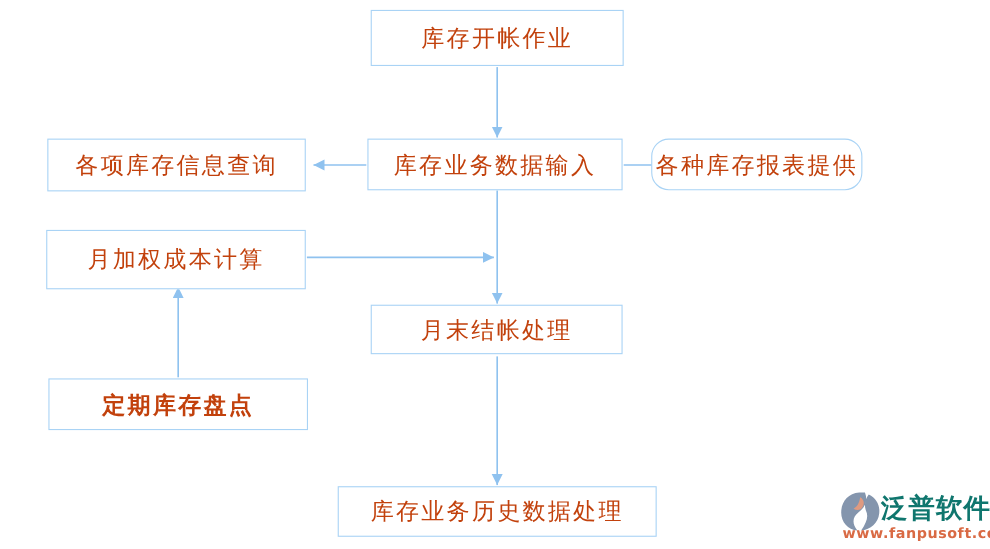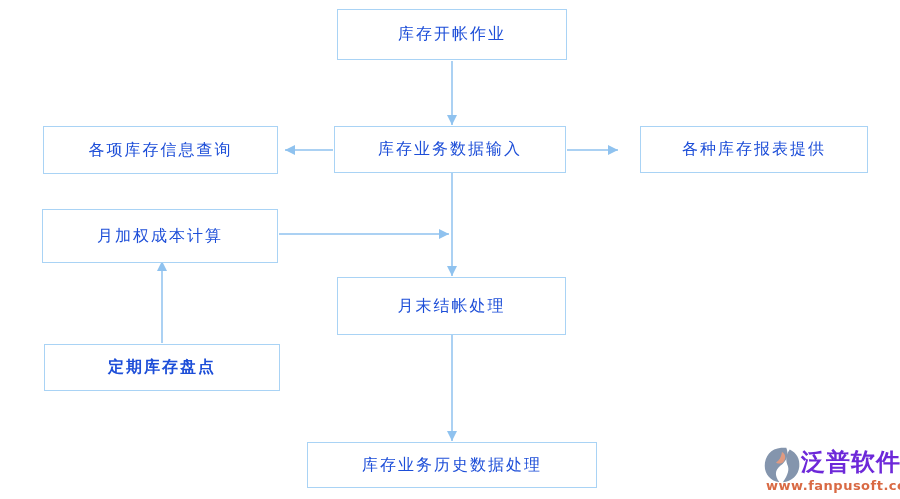--- a/index.html
+++ b/index.html
@@ -15,22 +15,22 @@
     background: #ffffff;
     overflow: hidden;
   }
   .node {
     position: absolute;
     border: 1px solid #a9d3f5;
     background: #ffffff;
     display: flex;
     align-items: center;
     justify-content: center;
-    color: #1d4ed8;
-    font-size: 16px;
+    color: #c2410c;
+    font-size: 21px;
     letter-spacing: 2px;
     white-space: nowrap;
     box-sizing: border-box;
   }
   #edges-layer {
     position: absolute;
     left: 0;
     top: 0;
     width: 900px;
     height: 499px;
@@ -49,21 +49,21 @@
     top: 3px;
     width: 38px;
     height: 38px;
   }
   #logo .logo-name {
     position: absolute;
     left: 41px;
     top: 3px;
     font-size: 24px;
     font-weight: bold;
-    color: #6d28d9;
+    color: #0f766e;
     letter-spacing: 1px;
     white-space: nowrap;
   }
   #logo .logo-url {
     position: absolute;
     left: 6px;
     top: 35px;
     font-size: 13px;
     font-weight: bold;
     color: #d96a44;
@@ -92,25 +92,25 @@
       <line x1="452" y1="324" x2="452" y2="441" marker-end="url(#arrowhead)"></line>
     </g>
   </svg>
 
   <div class="node" style="left:337px; top:9px;  width:230px; height:51px;">库存开帐作业</div>
 
   <div class="node" style="left:43px;  top:126px; width:235px; height:48px;">各项库存信息查询</div>
 
   <div class="node" style="left:334px; top:126px; width:232px; height:47px;">库存业务数据输入</div>
 
-  <div class="node" style="left:640px; top:126px; width:228px; height:47px;">各种库存报表提供</div>
+  <div class="node" style="left:592px; top:126px; width:192px; height:47px;border-radius:16px;">各种库存报表提供</div>
 
   <div class="node" style="left:42px;  top:209px; width:236px; height:54px;">月加权成本计算</div>
 
-  <div class="node" style="left:337px; top:277px; width:229px; height:58px;">月末结帐处理</div>
+  <div class="node" style="left:337px; top:277px; width:229px; height:45px;">月末结帐处理</div>
 
   <div class="node" style="left:44px;  top:344px; width:236px; height:47px;font-weight:bold;">定期库存盘点</div>
 
   <div class="node" style="left:307px; top:442px; width:290px; height:46px;">库存业务历史数据处理</div>
 
   <div id="logo">
     <svg class="logo-icon" viewBox="0 0 44 44" xmlns="http://www.w3.org/2000/svg">
       <path fill="#8495ad" d="M21 2 C9 3 2 12 2 23 C2 33 9 41 19 42 C13 34 14 28 20 23 C28 17 30 10 27 2 Z"></path>
       <path fill="#8495ad" d="M31 4 C39 8 43 15 42 24 C41 34 33 41 23 42 C29 33 31 27 28 21 C26 15 27 9 31 4 Z"></path>
       <path fill="#e09a80" d="M22 7 C26 9 27 14 24 18 C22 21 18 21 15 19 C19 17 21 13 22 7 Z"></path>

